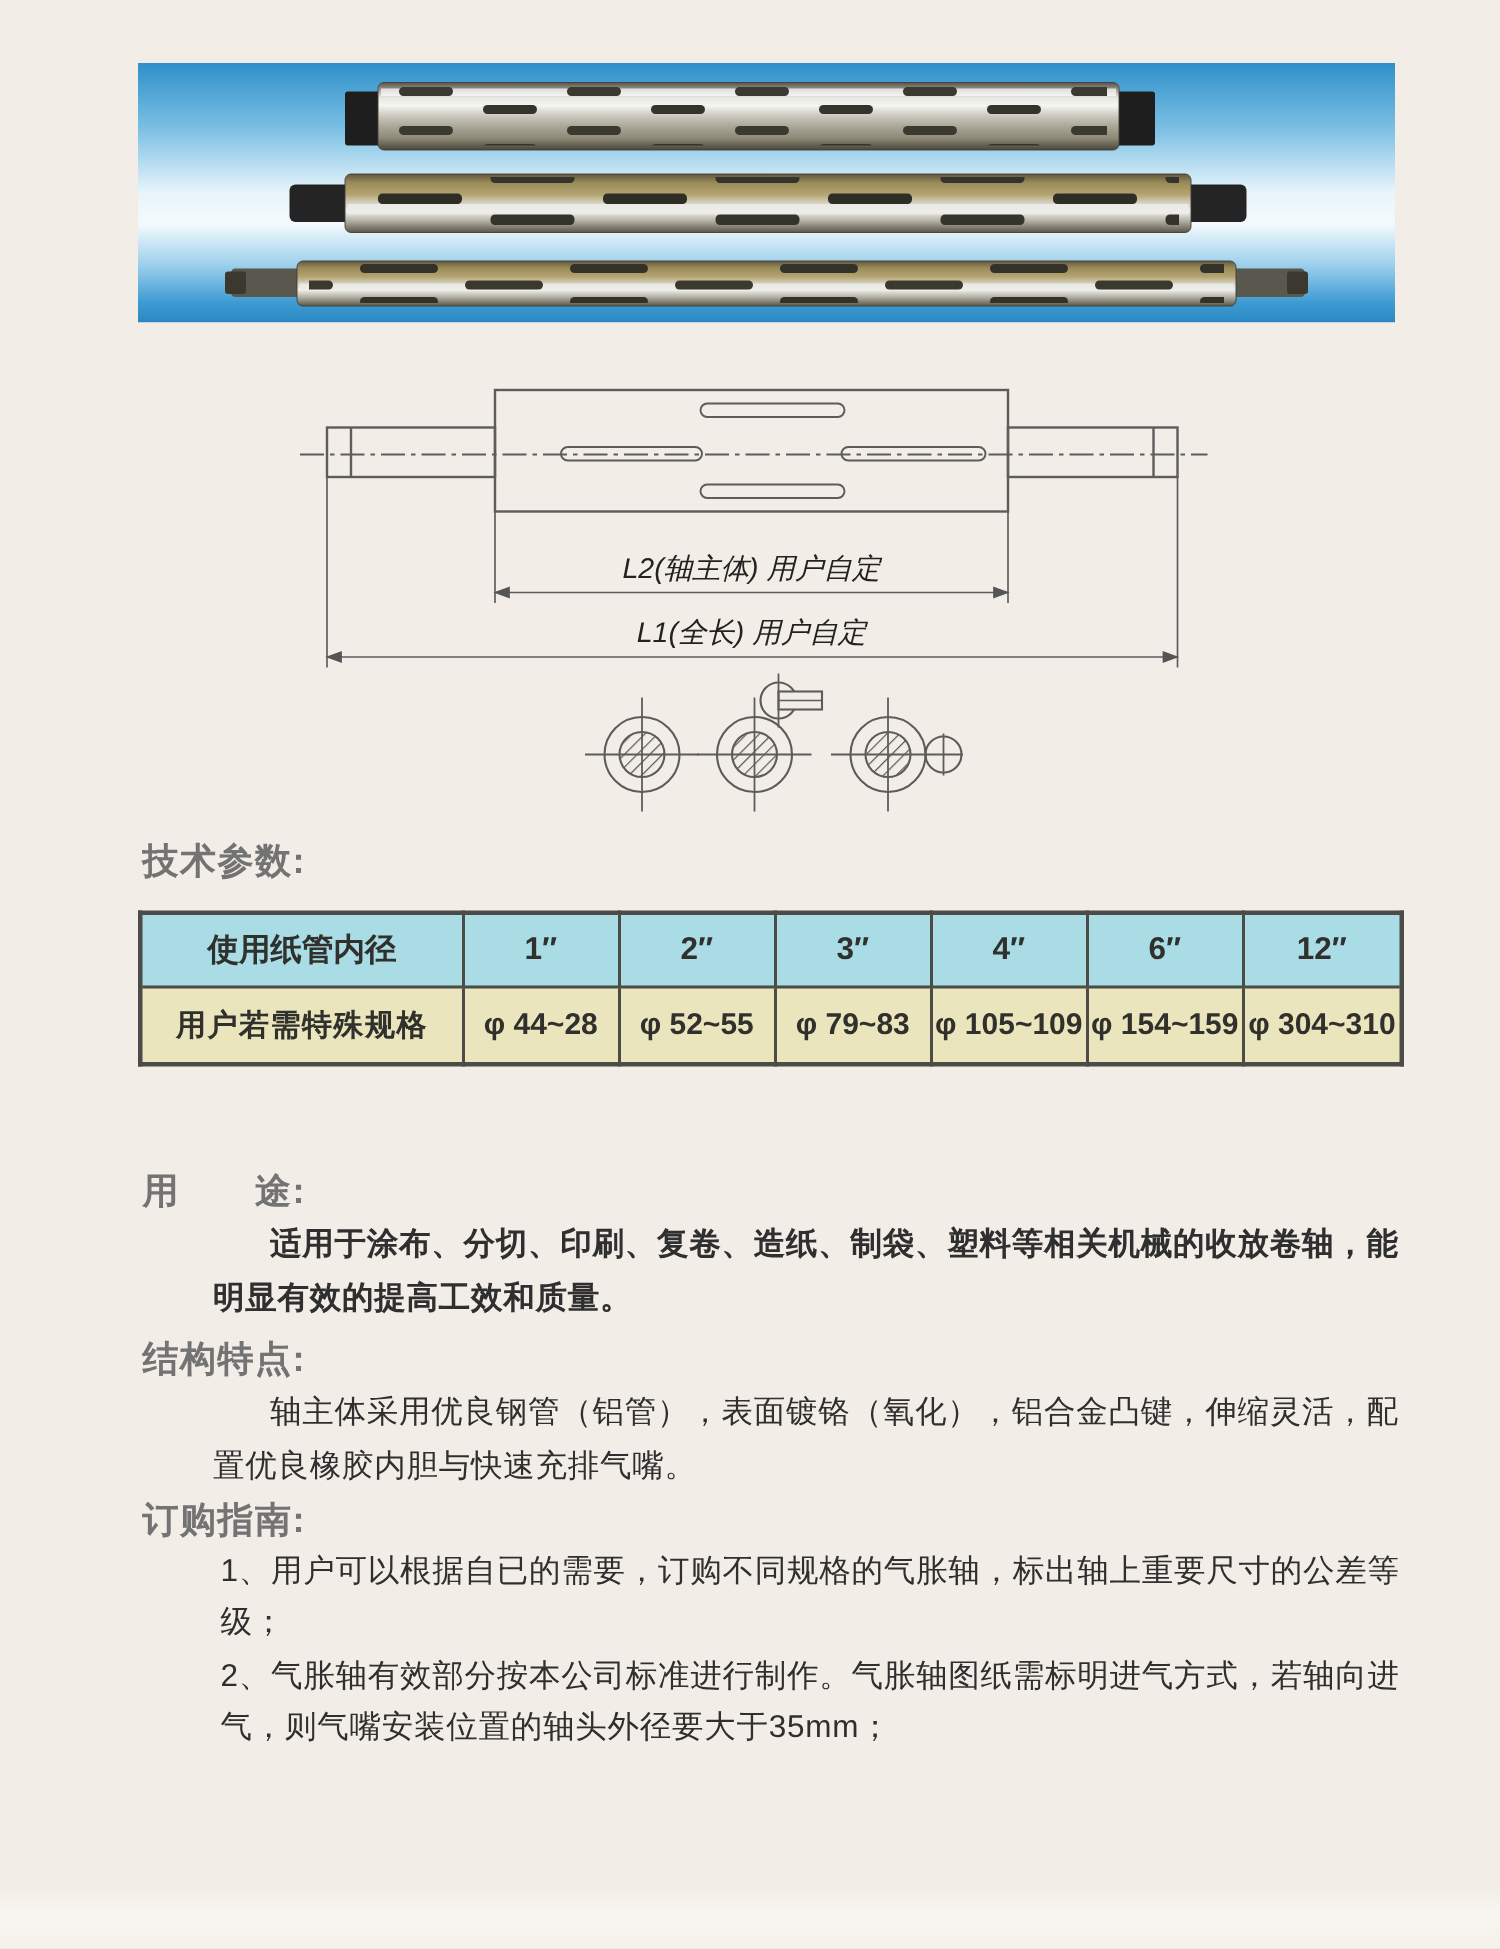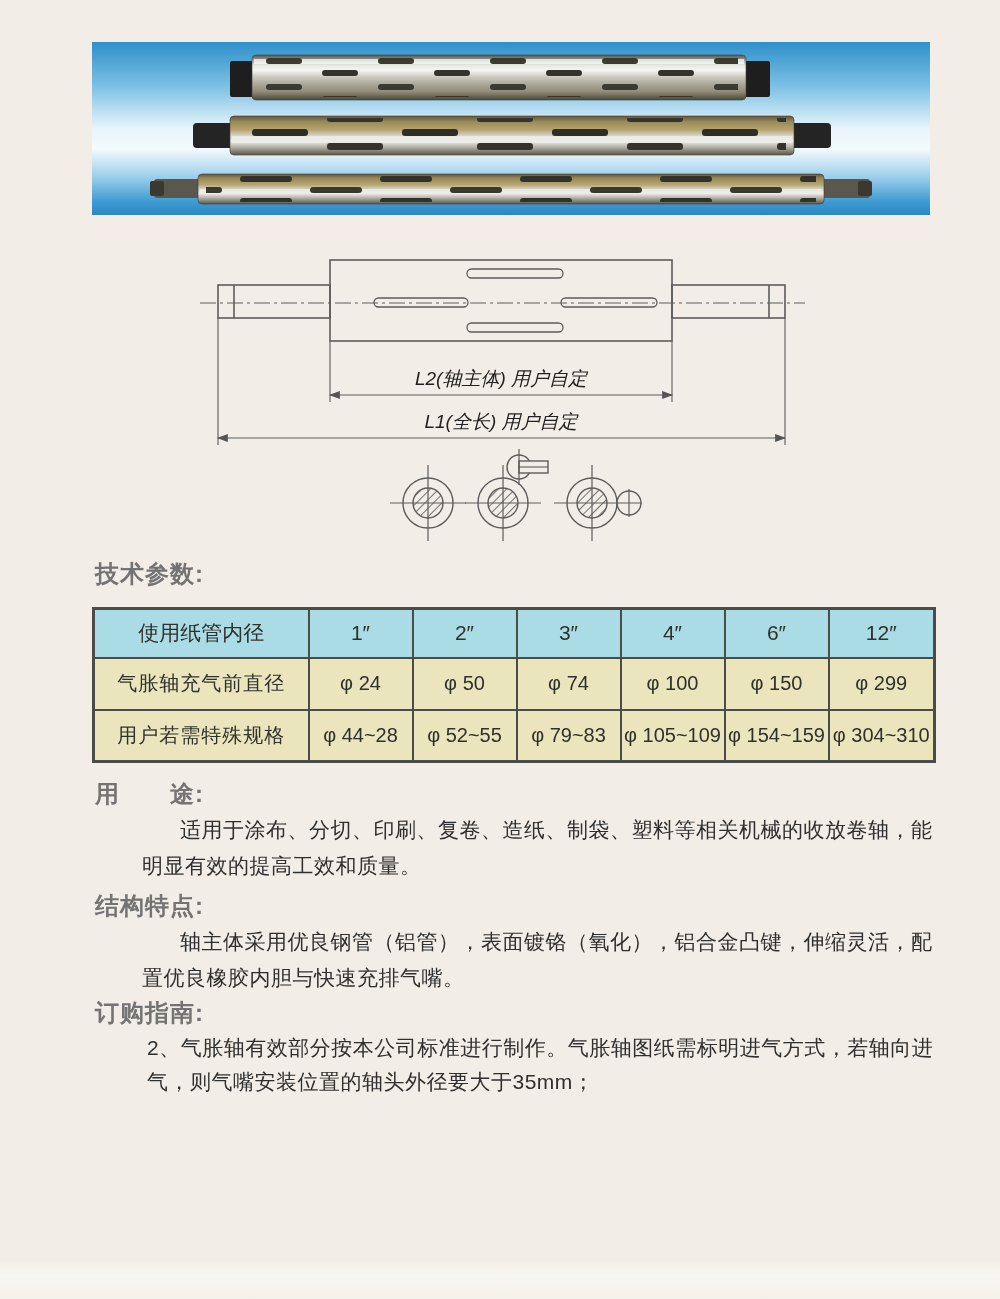--- a/index.html
+++ b/index.html
@@ -22,37 +22,37 @@
   .h-tech     { top:558px; }
   .h-usage    { top:778px; }
   .h-features { top:890px; }
   .h-ordering { top:997px; }
 
   .body-par {
     position:absolute; left:142px; width:802px;
     font-size:21px; line-height:1.7; color:#2f2f2f; text-indent:38px;
     letter-spacing:0.5px;
   }
-  .p-usage    { top:812px; }
+  .p-usage    { top:812px;font-weight:bold; }
   .p-features { top:924px; }
 
   .ordering-items {
     position:absolute; left:147px; top:1031px; width:806px;
     font-size:21px; line-height:1.62; color:#2f2f2f; letter-spacing:0.5px;
   }
   .ordering-items p { margin:0 0 2px 0; }
 
   table.params {
     position:absolute; left:92px; top:607px; width:841px;
     border-collapse:collapse; table-layout:fixed;
     border:3px solid #4b4b47;
   }
   table.params td, table.params th {
     border:2px solid #4b4b47; text-align:center; vertical-align:middle;
-    color:#30302c; font-weight:normal;
+    color:#30302c; font-weight:bold;
   }
   table.params tr.hdr  td { background:#a9dce5; height:49px; font-size:21px; }
   table.params tr.data td { background:#eae5bd; height:52px; font-size:20px; }
   table.params td.rowlab { font-size:21px; letter-spacing:1px; }
 
   svg text { font-family:"Liberation Sans","DejaVu Sans",sans-serif; }
 </style>
 </head>
 <body>
 
@@ -225,45 +225,37 @@
         <tr class="hdr">
       <td>使用纸管内径</td>
       <td>1″</td>
       <td>2″</td>
       <td>3″</td>
       <td>4″</td>
       <td>6″</td>
       <td>12″</td>
     </tr>
     <tr class="data">
-      <td class="rowlab">气胀轴充气前直径</td>
-      <td>φ 24</td>
-      <td>φ 50</td>
-      <td>φ 74</td>
-      <td>φ 100</td>
-      <td>φ 150</td>
-      <td>φ 299</td>
-    </tr>
-    <tr class="data">
       <td class="rowlab">用户若需特殊规格</td>
       <td>φ 44~28</td>
       <td>φ 52~55</td>
       <td>φ 79~83</td>
       <td>φ 105~109</td>
       <td>φ 154~159</td>
       <td>φ 304~310</td>
     </tr>
   </tbody>
     </table>
 
   <div class="sec-heading h-usage">用　　途:</div>
   <p class="body-par p-usage">适用于涂布、分切、印刷、复卷、造纸、制袋、塑料等相关机械的收放卷轴，能明显有效的提高工效和质量。</p>
 
   <div class="sec-heading h-features">结构特点:</div>
   <p class="body-par p-features">轴主体采用优良钢管（铝管），表面镀铬（氧化），铝合金凸键，伸缩灵活，配置优良橡胶内胆与快速充排气嘴。</p>
 
   <div class="sec-heading h-ordering">订购指南:</div>
   <div class="ordering-items">
+    <p>1、用户可以根据自已的需要，订购不同规格的气胀轴，标出轴上重要尺寸的公差等级；</p>
     <p>2、气胀轴有效部分按本公司标准进行制作。气胀轴图纸需标明进气方式，若轴向进气，则气嘴安装位置的轴头外径要大于35mm；</p>
   </div>
 
   <div class="bottom-strip"></div>
 </div>
 
 </body></html>

